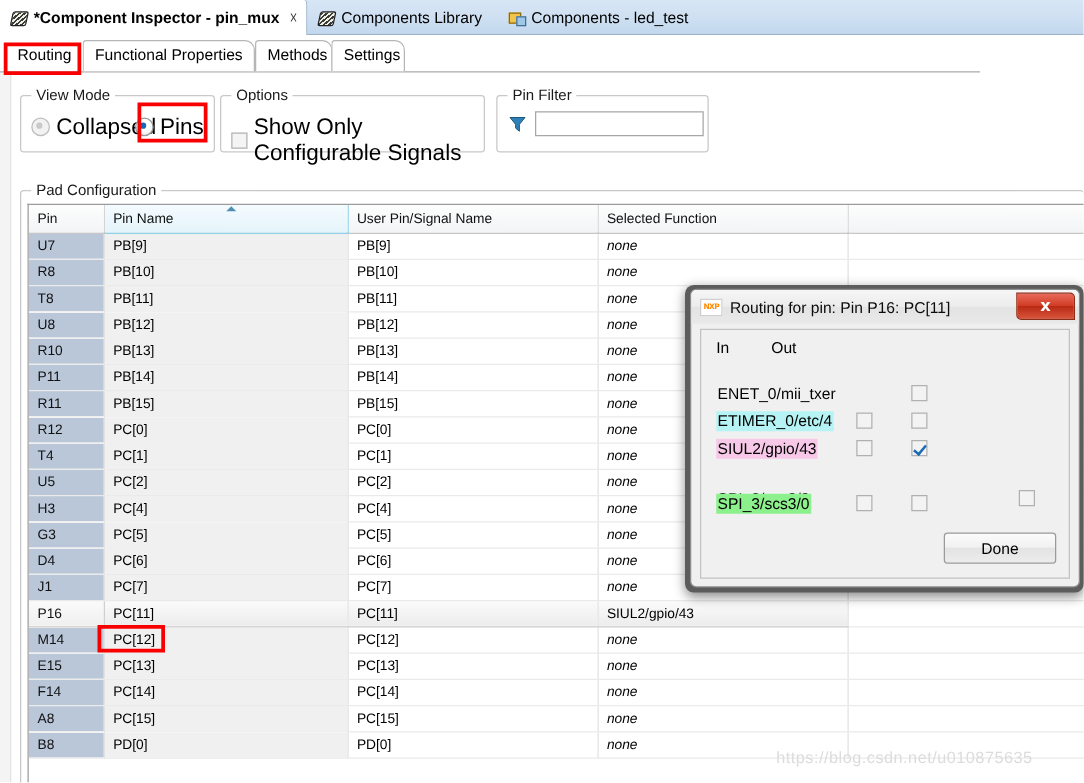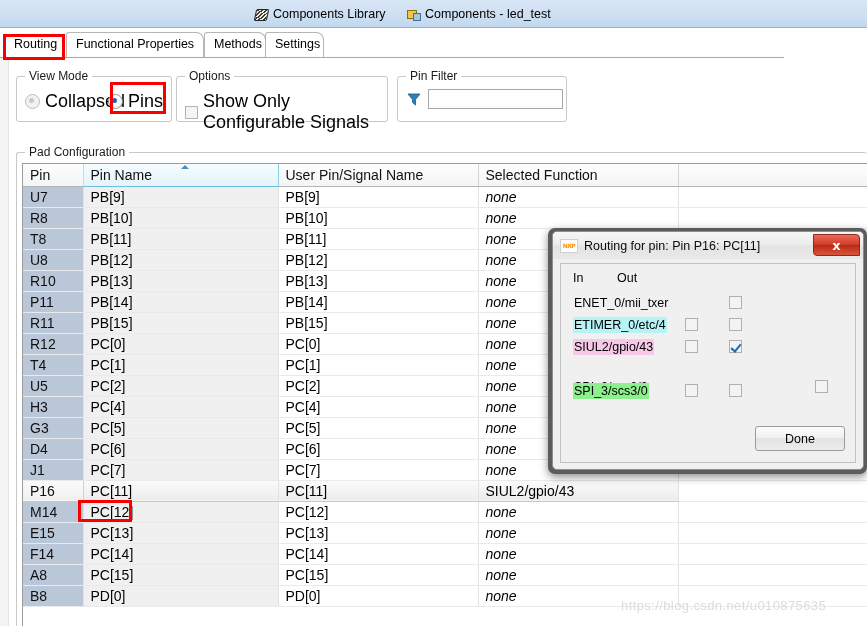--- a/index.html
+++ b/index.html
@@ -214,21 +214,21 @@
     overflow: hidden;
     border-top: 1px solid #9c9c9c;
     border-left: 1px solid #9c9c9c;
     box-sizing: border-box;
     background: #ffffff;
   }
   table.pad {
     border-collapse: collapse;
     width: 100%;
     table-layout: fixed;
-    font-size: 14px;
+    font-size: 11px;
   }
   table.pad th {
     height: 22px;
     font-weight: normal;
     text-align: left;
     padding: 0 0 0 7px;
     background: linear-gradient(to bottom, #fdfdfd 0%, #f2f4f6 100%);
     border-right: 1px solid #d4d4d4;
     border-bottom: 1px solid #b5b5b5;
     color: #111;
@@ -365,20 +365,21 @@
   }
   .fn-head .lbl-fn { width: 112px; }
   .fn-head .lbl-in { width: 44px; }
   .fn-row {
     position: absolute;
     left: 12px;
     height: 21px;
     display: flex;
     align-items: center;
     font-size: 12.5px;
+    margin-top: 12px;
   }
   .fn-row .fname {
     width: 112px;
     white-space: nowrap;
   }
   .fn-row .fname span { padding: 1px 1px; }
   .fn-row .slot-in { width: 44px; display: flex; }
   .fn-row .slot-out { width: 44px; display: flex; }
   .dlg-cb {
     width: 13px; height: 13px;
@@ -428,20 +429,25 @@
     background: #f4f4f4;
     border-right: 1px solid #e4e4e4;
   }
 </style>
 </head>
 <body>
 
 <div class="vscroll-hint"></div>
 
 <div class="tabbar">
+  <div class="etab active" style="width:246px;">
+    <span class="ico-wedge"></span>
+    <span>*Component Inspector - pin_mux</span>
+    <span class="close-x">☓</span>
+  </div>
   <div class="etab inactive2">
     <span class="ico-comp"></span>
     <span>Components - led_test</span>
   </div>
   <div class="etab inactive1">
     <span class="ico-wedge"></span>
     <span>Components Library</span>
   </div>
 </div>
 

